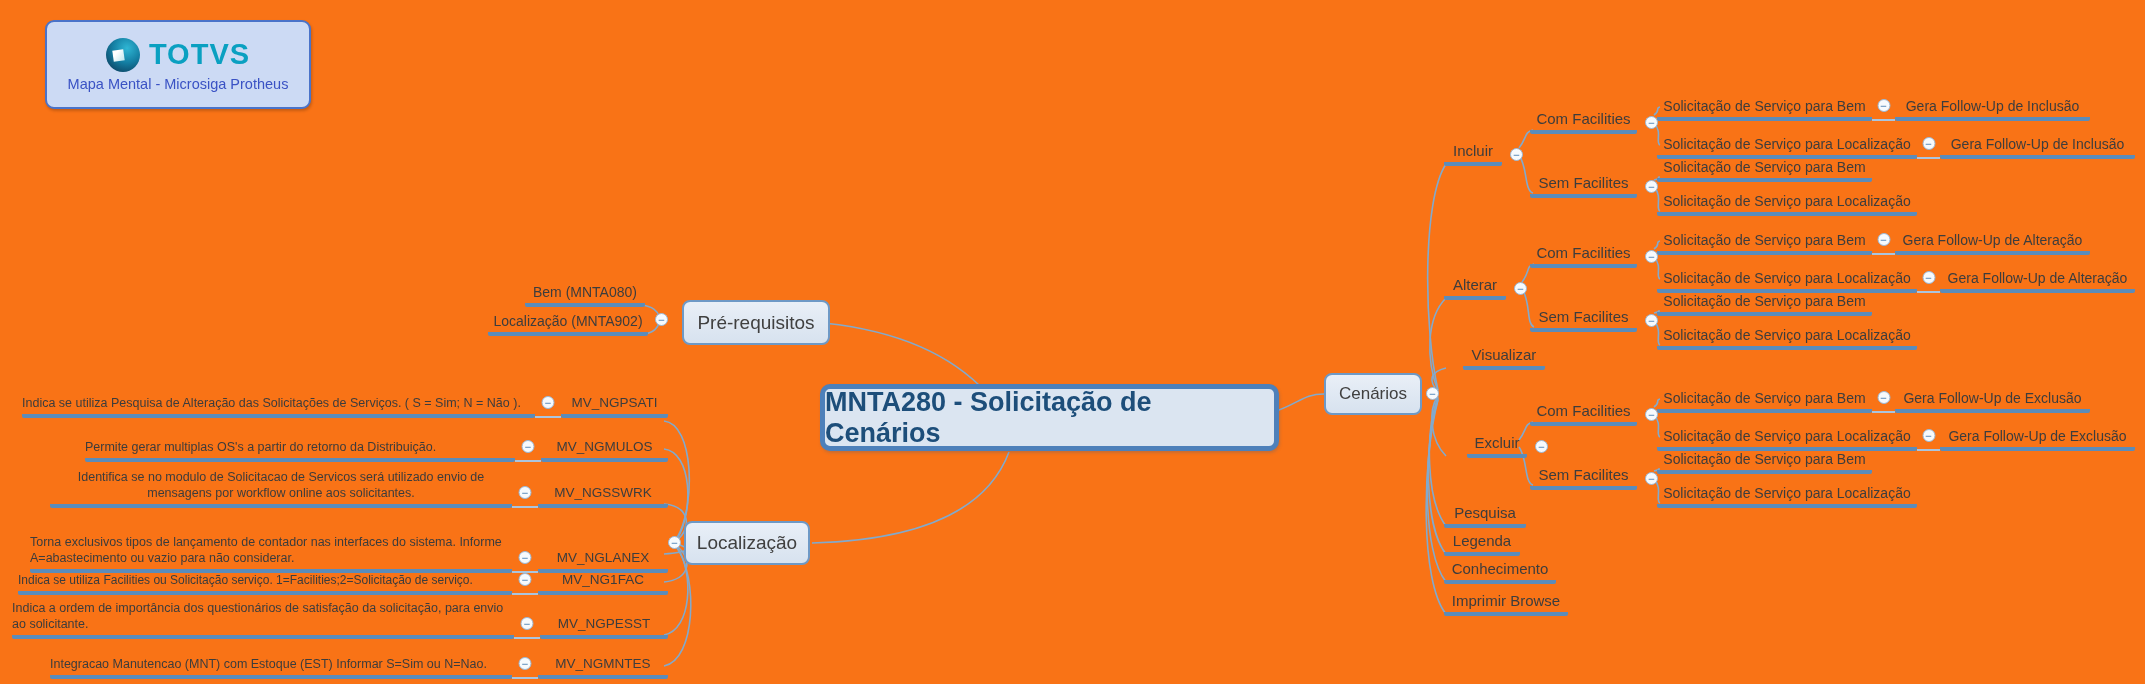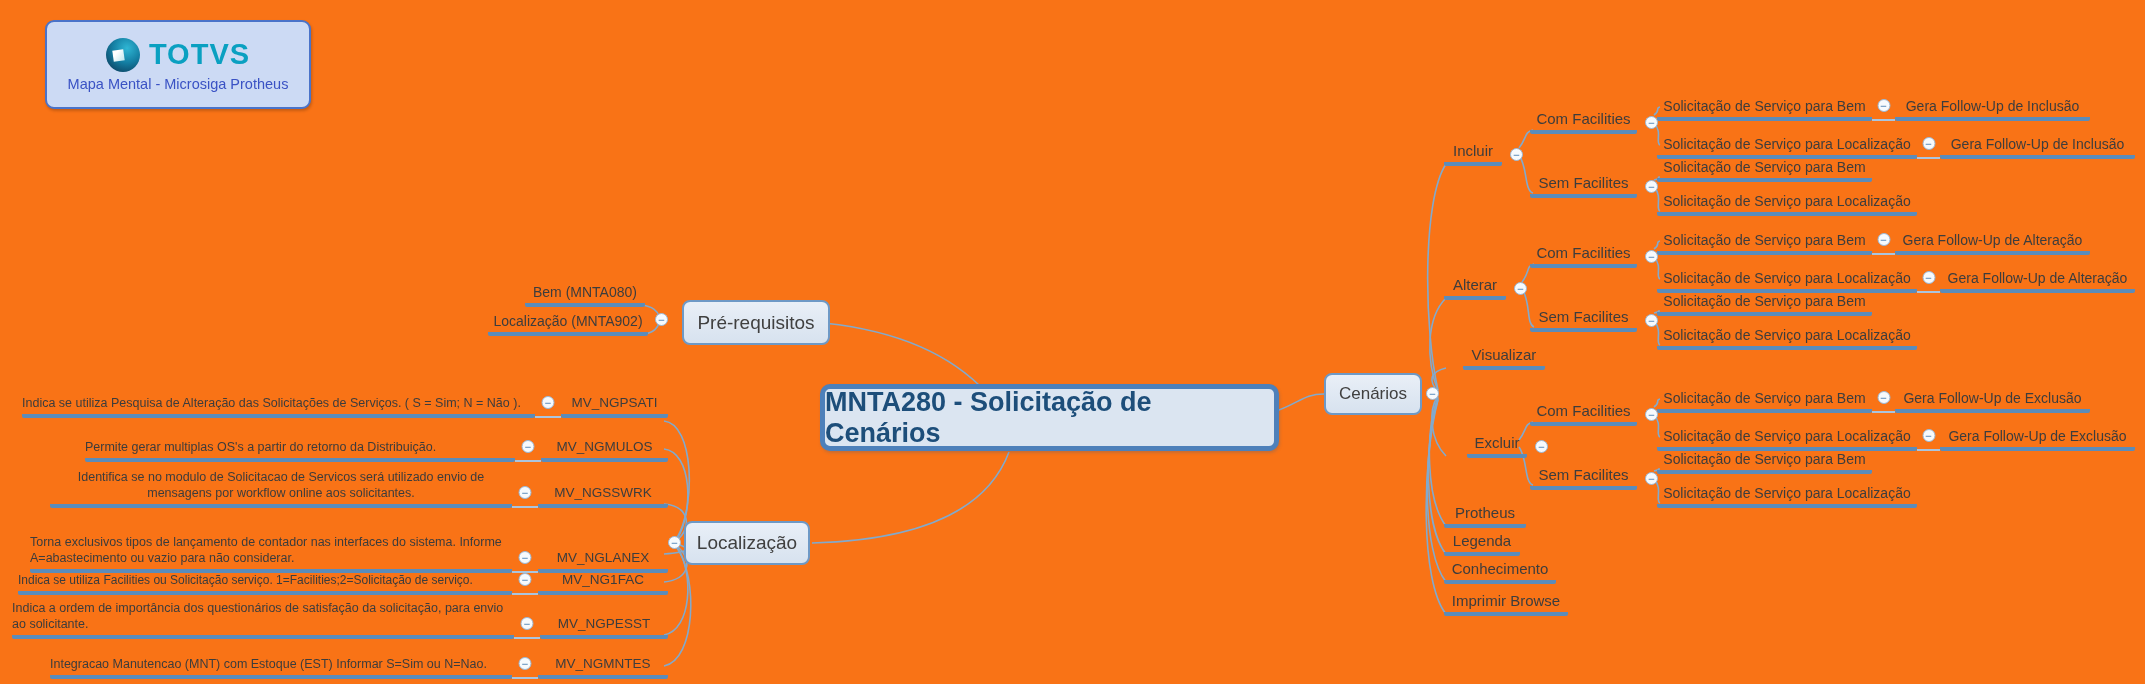--- a/index.html
+++ b/index.html
@@ -276,21 +276,21 @@
   </div>
   <div class="prow" style="top:467px;left:1530px;">
     <div class="seg lbl" style="width:107px">Sem Facilites</div>
     <span class="ci trail">−</span>
   </div>
   <div class="prow" style="top:485px;left:1657px;">
     <div class="seg leaf" style="width:260px">Solicitação de Serviço para Localização</div>
   </div>
 
   <div class="prow" style="top:505px;left:1444px;">
-    <div class="seg lbl" style="width:82px">Protheus</div>
+    <div class="seg lbl" style="width:82px">Pesquisa</div>
   </div>
   <div class="prow" style="top:533px;left:1444px;">
     <div class="seg lbl" style="width:76px">Legenda</div>
   </div>
   <div class="prow" style="top:561px;left:1444px;">
     <div class="seg lbl" style="width:112px">Conhecimento</div>
   </div>
   <div class="prow" style="top:593px;left:1444px;">
     <div class="seg lbl" style="width:124px">Imprimir Browse</div>
   </div>

